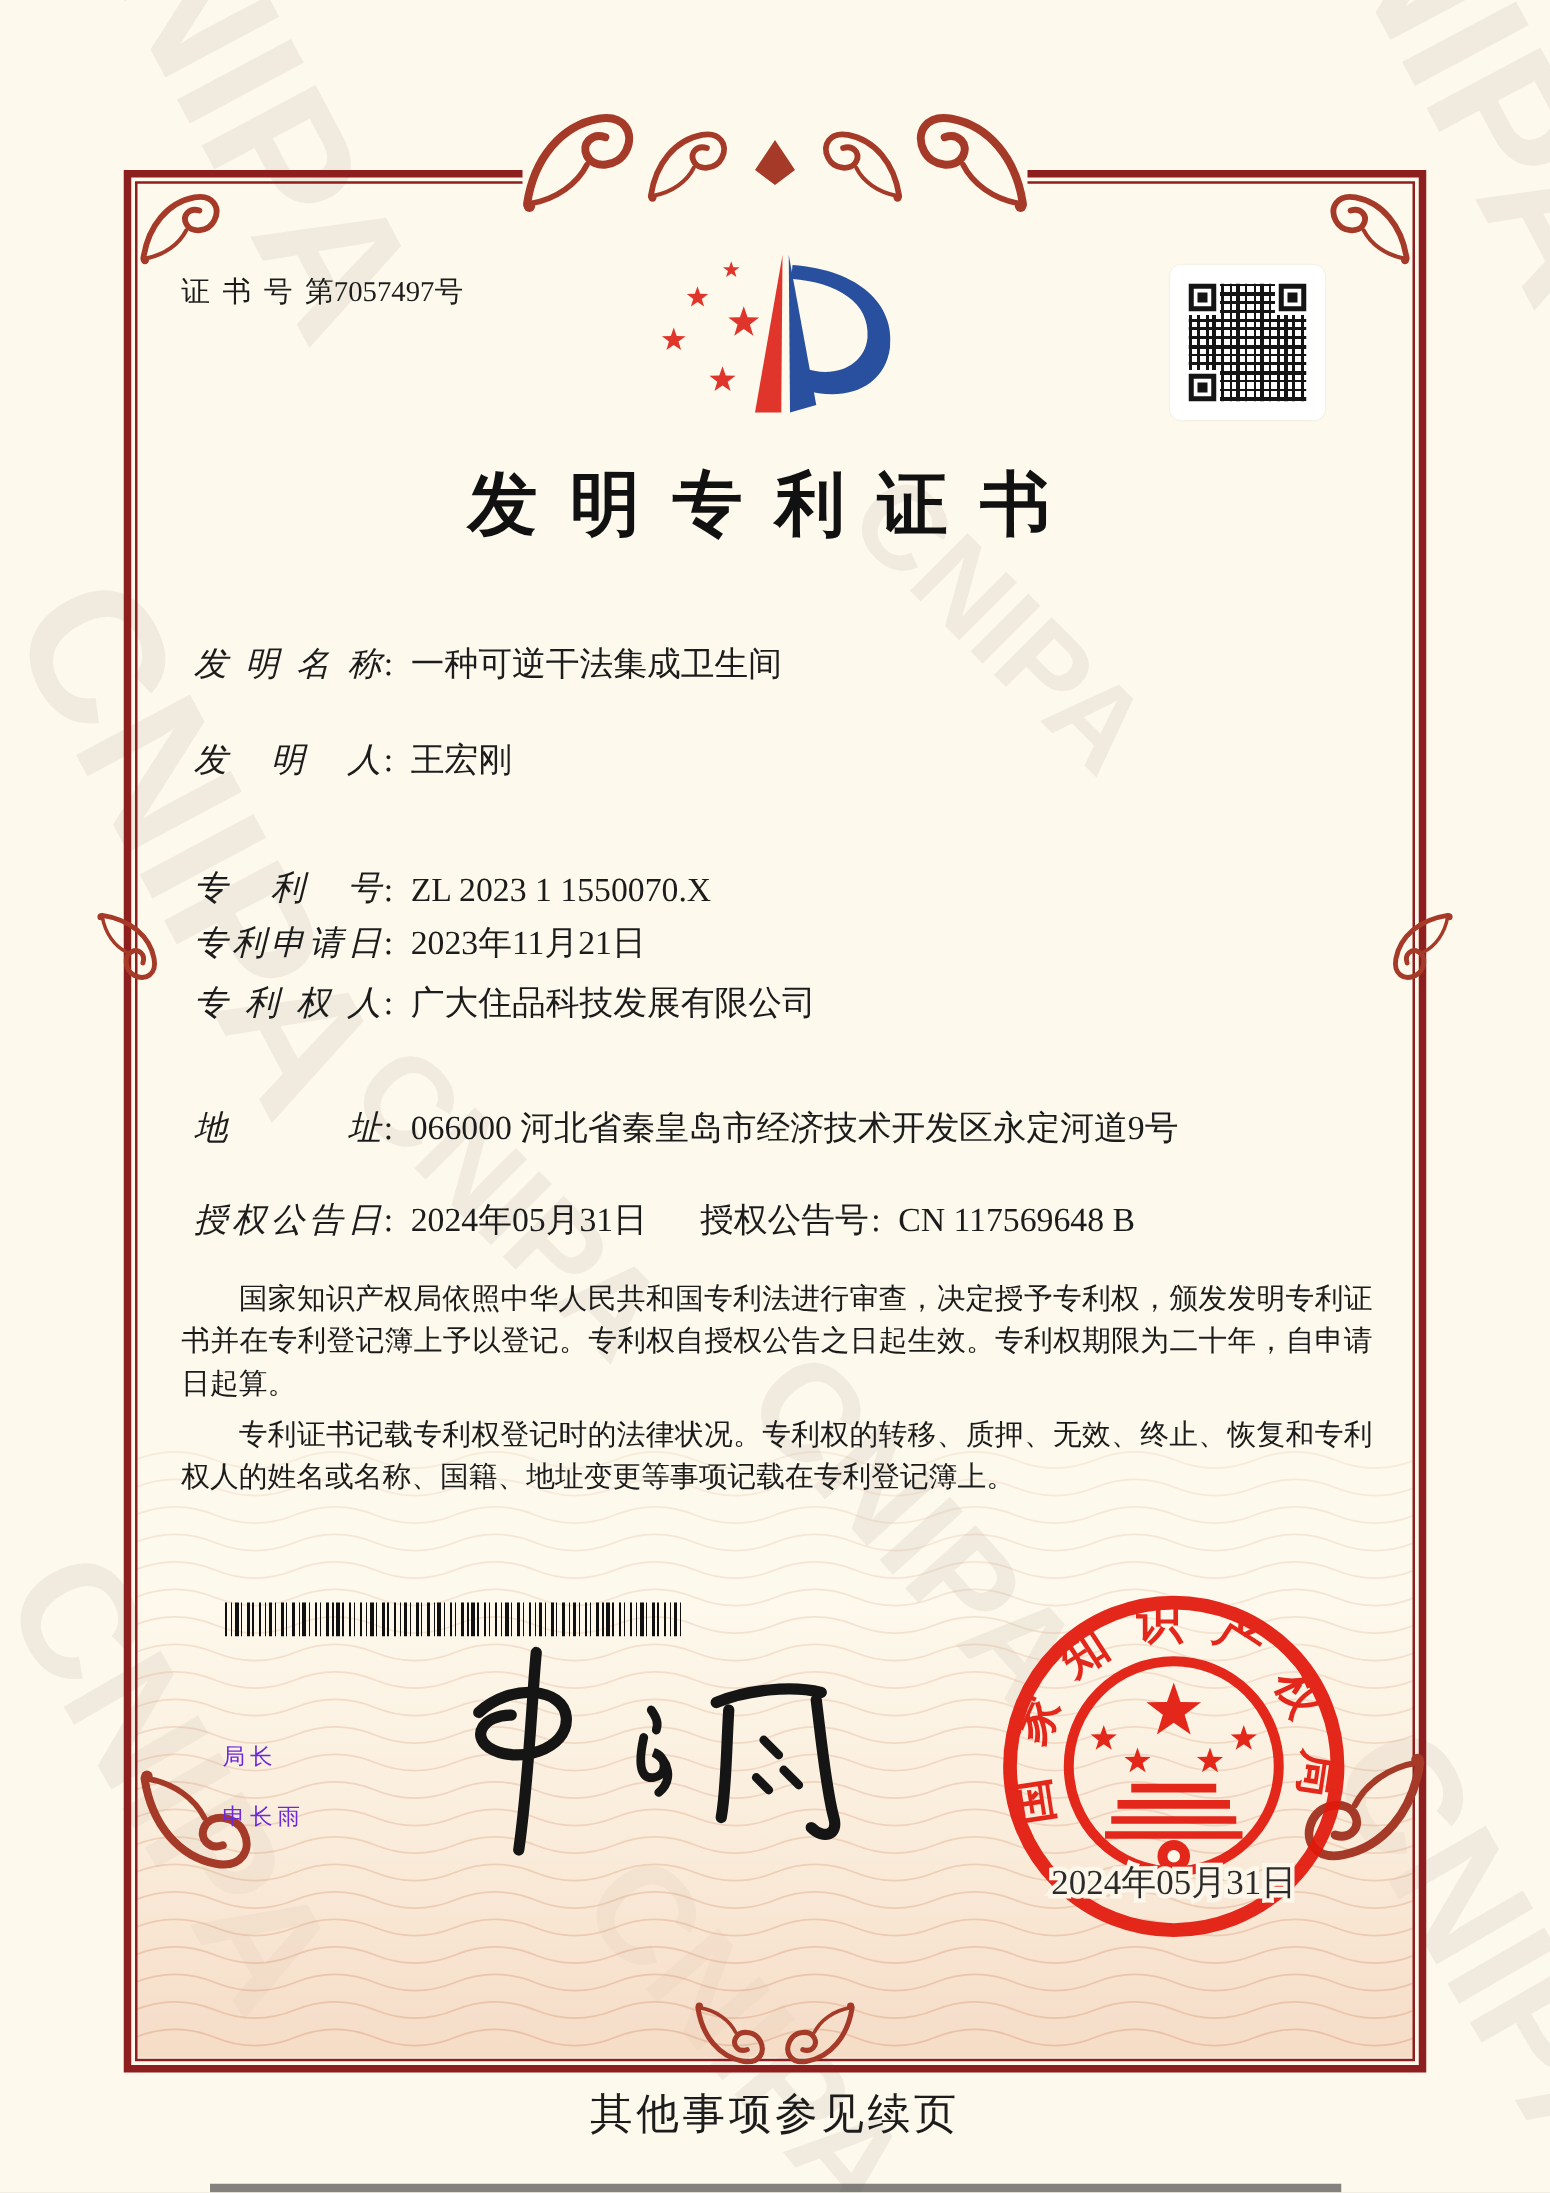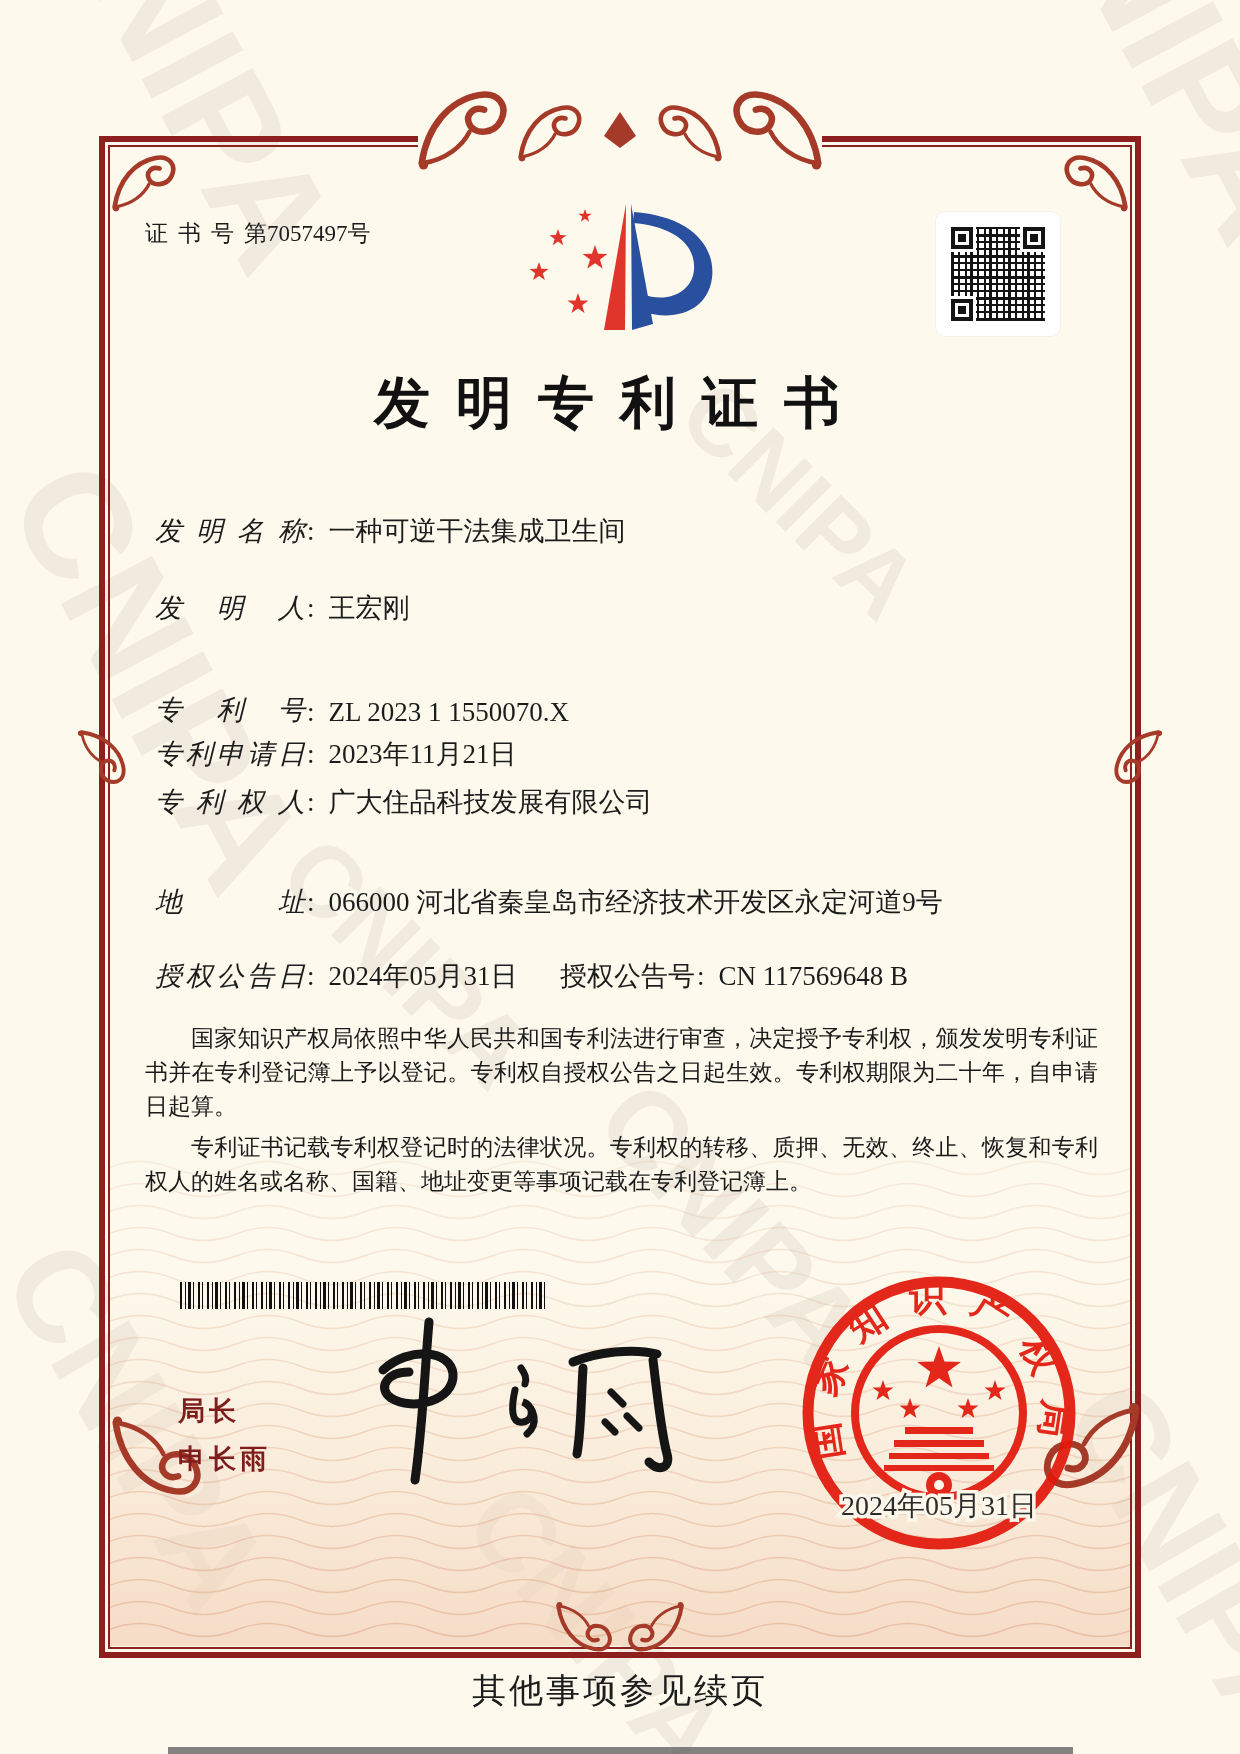--- a/index.html
+++ b/index.html
@@ -52,21 +52,21 @@
   
   .body-text{position:absolute;left:145px;top:1022px;width:953px;font-size:23px;line-height:34px;
              text-align:justify;color:#1b1b1b;}
   .body-text p{margin:0;text-indent:46px;}
   .body-text p + p{margin-top:7px;}
 
   
   .barcode{position:absolute;left:180px;top:1282px;width:365px;height:27px;
      background:repeating-linear-gradient(90deg,#101010 0 2px,transparent 2px 5px,#101010 5px 6px,transparent 6px 8px,#101010 8px 11px,transparent 11px 13px,#101010 13px 14px,transparent 14px 18px,#101010 18px 20px,transparent 20px 22px,#101010 22px 23px,transparent 23px 27px);}
   .officer{position:absolute;left:178px;font-family:"Liberation Sans",sans-serif;
-           font-weight:bold;font-size:27px;letter-spacing:4px;color:#7f1d1d;}
+           font-weight:normal;font-size:18px;letter-spacing:4px;color:#6d28d9;}
   .ot{top:1393px}.on{top:1441px}
   #signature{position:absolute;left:365px;top:1316px;}
   #seal{position:absolute;left:793px;top:1267px;opacity:.93;}
 
   .page-num{position:absolute;left:99px;top:1606px;width:1042px;text-align:center;font-size:20px;}
   .cont-note{position:absolute;left:0;top:1668px;width:100%;text-align:center;font-size:34px;letter-spacing:3px;}
   .bottom-strip{position:absolute;left:168px;top:1747px;width:905px;height:7px;background:#5a5a5a;opacity:.75;}
 </style>
 </head>
 <body>

